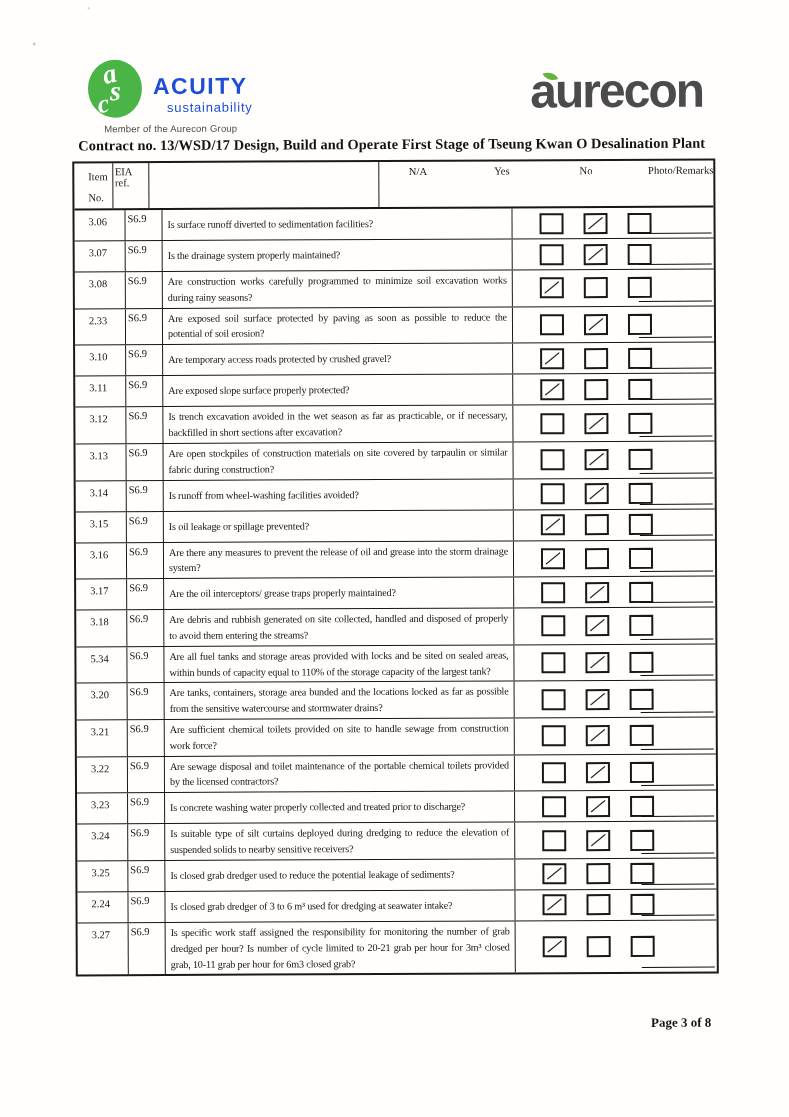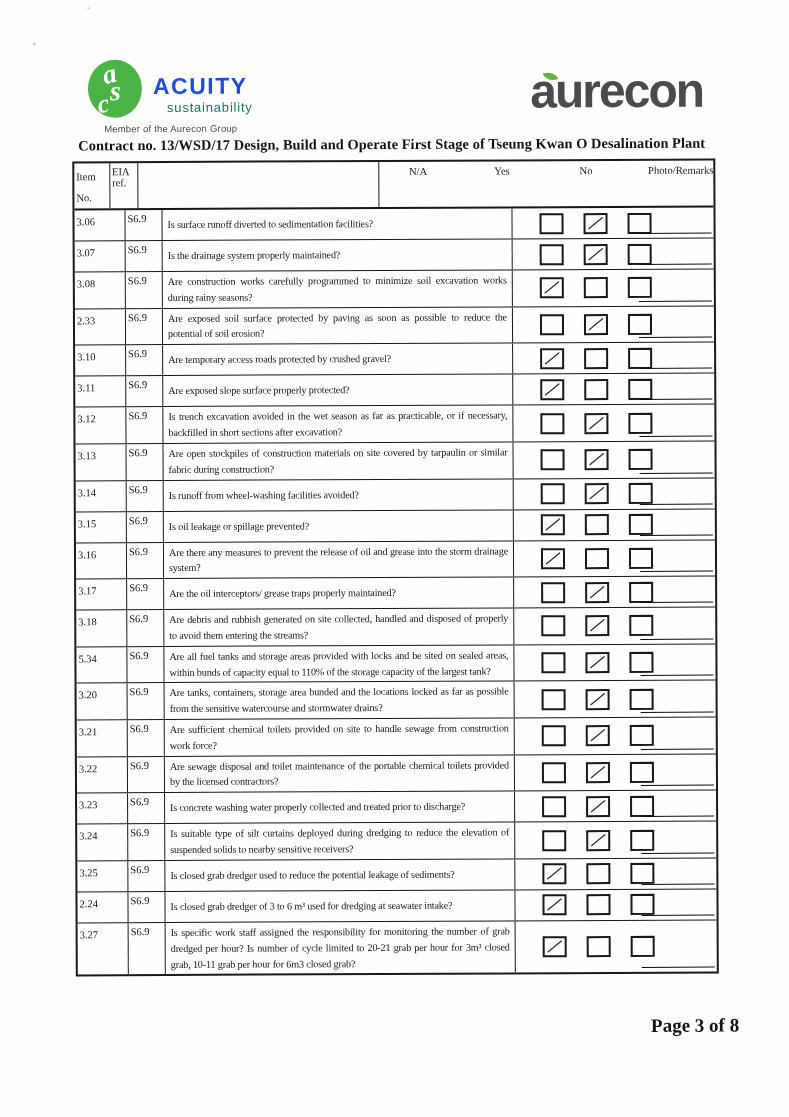--- a/index.html
+++ b/index.html
@@ -5,63 +5,63 @@
   html,body{margin:0;padding:0;background:#e8e8e8;}
   .page{position:relative;width:789px;height:1117px;background:#fffefc;overflow:hidden;
         font-family:"Liberation Serif",serif;color:#141414;}
   .tilt{position:absolute;inset:0;transform:rotate(-0.25deg);}
 
   
   .acuity{position:absolute;left:88px;top:57px;}
   .acuity-top{display:flex;}
   .acuity-textblock{margin-left:9px;padding-top:17px;font-family:"Liberation Sans",sans-serif;}
   .acuity-name{font-size:23px;font-weight:bold;letter-spacing:1.5px;color:#1d4ed8;line-height:1;}
-  .acuity-sub{font-size:13px;color:#0f766e;letter-spacing:.8px;margin-top:2px;margin-left:14px;}
+  .acuity-sub{font-size:13px;color:#1d4ed8;letter-spacing:.8px;margin-top:2px;margin-left:14px;}
   .acuity-member{font-family:"Liberation Sans",sans-serif;font-size:9.5px;font-weight:normal;
                  color:#52473e;margin-top:4px;margin-left:18px;letter-spacing:.2px;}
   .aurecon{position:absolute;right:84px;top:68px;}
   .aurecon-word{position:relative;display:inline-block;font-family:"Liberation Sans",sans-serif;
                 font-weight:bold;font-size:48px;line-height:1;letter-spacing:-2px;color:#4b4b4d;}
   .aurecon-leaf{position:absolute;left:14px;top:4px;width:13px;height:10px;background:#67b23e;
                 border-radius:0 100% 0 100%;transform:rotate(-18deg);}
 
   
   .title{position:absolute;left:70px;top:136px;width:647px;text-align:center;
          font-weight:bold;font-size:14.4px;letter-spacing:.05px;white-space:nowrap;}
 
   
   .table{position:absolute;left:74px;top:160px;width:643px;border:2px solid #1a1a1a;
          box-sizing:border-box;background:#fffefc;}
   .thead,.trow{display:flex;border-bottom:1.6px solid #171717;box-sizing:border-box;}
   .trow:last-child{border-bottom:none;}
   .thead{min-height:37px;border-bottom-width:2px;}
   .trow{min-height:31px;}
   .col-item{width:51px;border-right:1px solid #1a1a1a;box-sizing:border-box;
-            font-size:10.5px;padding:3px 1px 0 2px;line-height:1.8;}
+            font-size:10.5px;padding:3px 1px 0 14px;line-height:1.8;}
   .thead .col-item{line-height:2.0;font-size:10.5px;}
   .col-eia{width:37px;border-right:1px solid #1a1a1a;box-sizing:border-box;
-           font-size:10.5px;padding:3px 8px 0 2px;}
+           font-size:10.5px;padding:3px 16px 0 2px;}
   .col-q{width:350px;border-right:1.6px solid #1a1a1a;box-sizing:border-box;
          display:flex;align-items:center;padding:2px 5px;}
   .q{width:100%;font-size:10.2px;letter-spacing:-0.18px;line-height:1.55;text-align:justify;}
   .col-checks{flex:1;position:relative;display:flex;align-items:center;
               padding-left:17px;box-sizing:border-box;}
   .slot{width:44px;display:flex;justify-content:center;}
   .cb{width:24px;height:21px;border:2px solid #181818;box-sizing:border-box;background:#fffefc;}
   .cb svg{display:none;width:100%;height:100%;}
   .cb.ticked svg{display:block;}
   .remark-line{position:absolute;right:2px;bottom:4px;width:73px;height:0;
                border-bottom:1.8px solid #0e0e0e;}
   .thead .col-checks{align-items:flex-start;padding-top:4px;gap:40px;}
   .hlabel{font-size:10.6px;text-align:center;}
   .h-na,.h-yes,.h-no{width:44px;}
   .h-remarks{flex:1;}
 
   
-  .page-number{position:absolute;left:649px;top:1016px;font-size:19px;font-weight:bold;}
+  .page-number{position:absolute;left:649px;top:1016px;font-size:13px;font-weight:bold;}
 
   
   .speck{position:absolute;background:#9a9a9a;border-radius:50%;opacity:.55;}
   .s1{left:35px;top:41px;width:3px;height:3px;}
   .s2{left:90px;top:6px;width:2px;height:2px;}
   .s3{left:703px;top:330px;width:4px;height:2px;opacity:.4;}
 </style>
 </head>
 <body>
 

